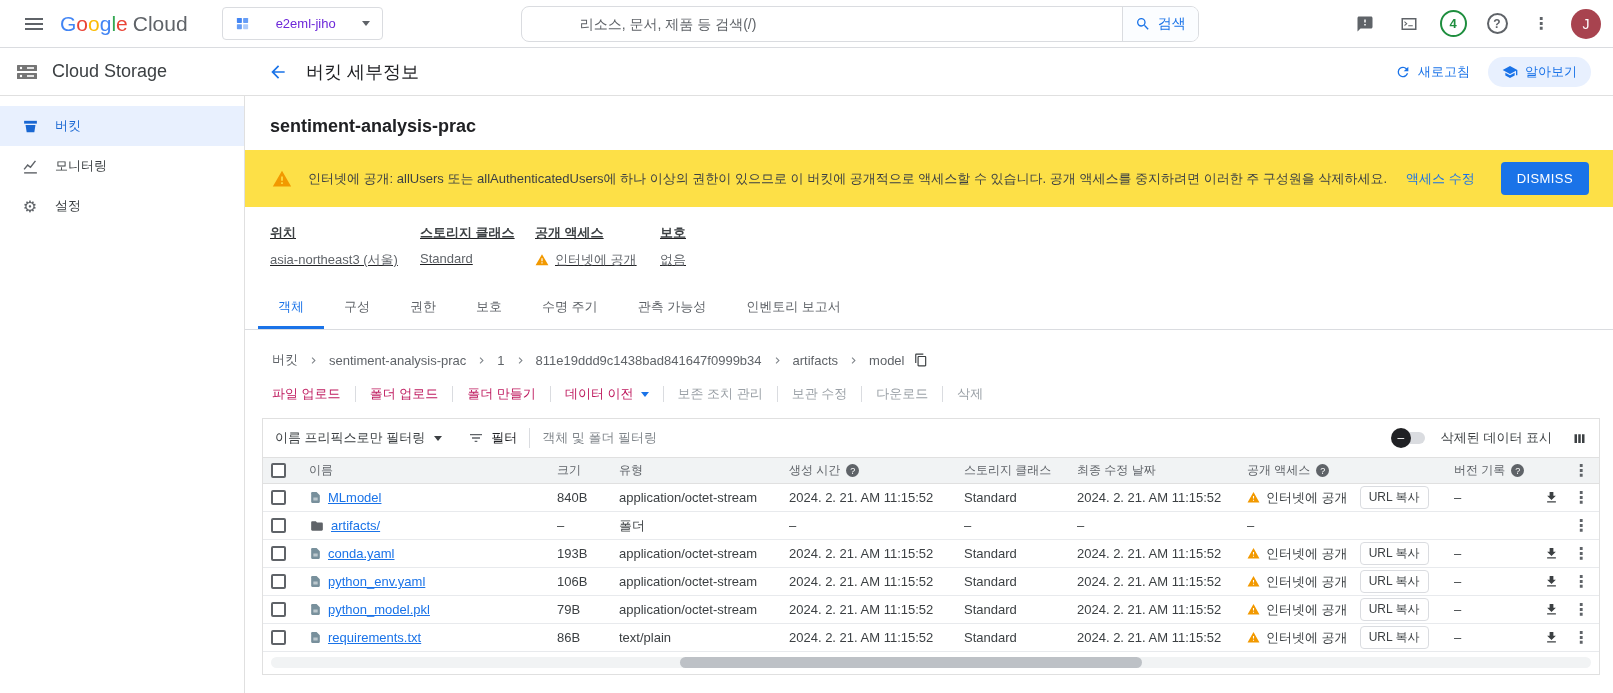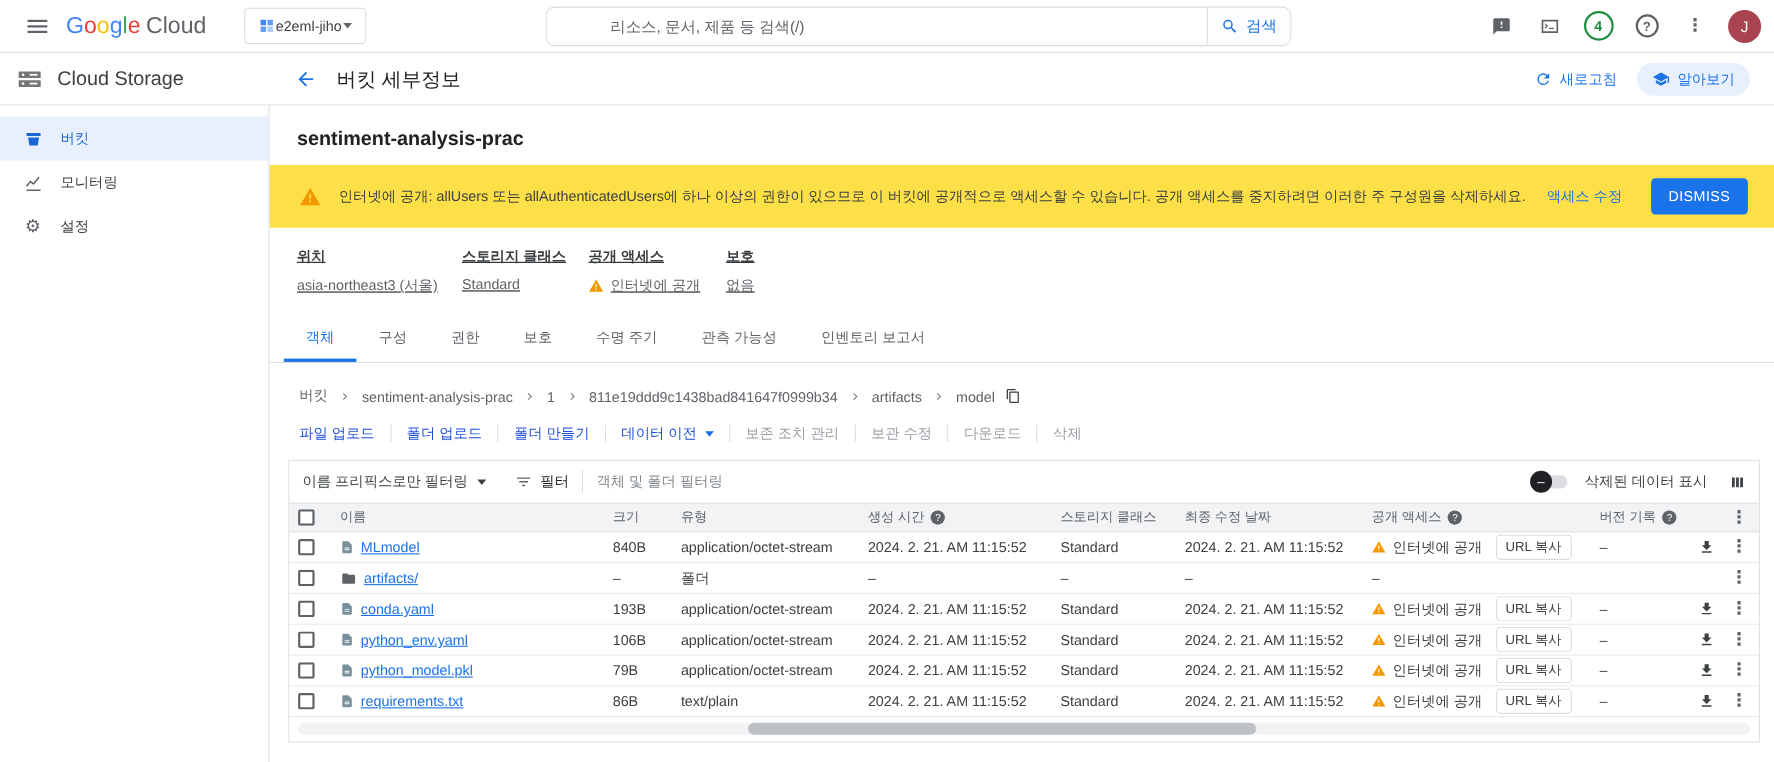--- a/index.html
+++ b/index.html
@@ -7,21 +7,21 @@
     font-family: "Liberation Sans", "DejaVu Sans", sans-serif; color: #202124; font-size: 13px; }
   button, input { font: inherit; color: inherit; background: none; border: none; }
   [data-interactable="true"] { cursor: pointer; }
 
   
   .topbar { height: 48px; display: flex; align-items: center; border-bottom: 1px solid #dadce0; padding: 0 12px 0 14px; }
   .hamburger { width: 40px; height: 40px; display: flex; flex-direction: column; justify-content: center; align-items: center; gap: 3px; }
   .hamburger i { width: 18px; height: 2px; background: #5f6368; display: block; }
   .logo { display: flex; align-items: baseline; font-size: 21px; margin-left: 6px; white-space: nowrap; }
   .logo .cloud { color: #5f6368; margin-left: 5px; }
-  .project-btn { margin-left: 34px; display: flex; align-items: center; gap: 1px; border: 1px solid #dadce0; border-radius: 4px; height: 33px; padding: 0 12px; color: #404040; font-weight: 500; background: #fff; }
+  .project-btn { margin-left: 34px; display: flex; align-items: center; gap: 26px; border: 1px solid #dadce0; border-radius: 4px; height: 33px; padding: 0 12px; color: #6d28d9; font-weight: 500; background: #fff; }
   .caret { width: 0; height: 0; border-left: 4px solid transparent; border-right: 4px solid transparent; border-top: 5px solid #5f6368; display: inline-block; }
   .search-wrap { display: flex; align-items: stretch; height: 36px; width: 678px; margin: 0 auto; border: 1px solid #dadce0; border-radius: 8px; overflow: hidden; background: #fff; padding-left: 42px; }
   .search-input { flex: 1; padding: 0 16px; font-size: 14px; color: #202124; outline: none; }
   .search-input::placeholder { color: #5f6368; }
   .search-btn { display: flex; align-items: center; justify-content: center; gap: 7px; width: 76px; border-left: 1px solid #dadce0; color: #1a73e8; font-size: 14px; background: #fbfdff; }
   .tb-icons { display: flex; align-items: center; gap: 4px; margin-left: 8px; }
   .icon-btn { width: 40px; height: 40px; display: flex; align-items: center; justify-content: center; color: #5f6368; }
   .badge { width: 27px; height: 27px; border-radius: 50%; border: 2px solid #1e8e3e; color: #1e8e3e; display: flex; align-items: center; justify-content: center; font-weight: 700; margin: 0 5px; }
   .tb-help { width: 21px; height: 21px; border-radius: 50%; border: 2px solid #5f6368; color: #5f6368; font-weight: 700; font-size: 12px; display: flex; align-items: center; justify-content: center; }
   .dots { color: #5f6368; font-size: 16px; font-weight: 700; line-height: 1; }
@@ -62,21 +62,21 @@
   .tabs { display: flex; padding: 0 13px; border-bottom: 1px solid #dadce0; margin-top: 6px; }
   .tab { padding: 13px 20px 10px; color: #5f6368; font-weight: 500; border-bottom: 3px solid transparent; white-space: nowrap; }
   .tab.active { color: #1a73e8; border-bottom-color: #1a73e8; }
 
   .breadcrumb { display: flex; align-items: center; gap: 9px; padding: 21px 25px 0 27px; color: #5f6368; }
   .crumb-wrap { display: flex; align-items: center; gap: 9px; }
   .crumb { color: #5f6368; text-decoration: none; white-space: nowrap; }
   .chev, .copy-ic { display: flex; align-items: center; }
 
   .actions-row { display: flex; align-items: center; padding: 17px 25px 0 13px; }
-  .action { display: flex; align-items: center; gap: 7px; color: #1d4ed8; font-weight: 500; padding: 0 14px; border-right: 1px solid #dadce0; height: 16px; white-space: nowrap; }
+  .action { display: flex; align-items: center; gap: 7px; color: #be185d; font-weight: 500; padding: 0 14px; border-right: 1px solid #dadce0; height: 16px; white-space: nowrap; }
   .action .caret { border-top-color: #1a73e8; }
   .action.disabled { color: #9aa0a6; }
   .actions-row button:last-of-type { border-right: none; }
 
   
   .table-card { margin: 16px 13px 0 17px; border: 1px solid #e0e0e0; }
   .filter-row { display: flex; align-items: center; padding: 9px 12px; }
   .prefix-filter { display: flex; align-items: center; gap: 9px; color: #3c4043; font-weight: 500; }
   .prefix-filter .caret { border-top-color: #3c4043; }
   .filter-chip { display: flex; align-items: center; gap: 7px; margin-left: 26px; color: #202124; font-weight: 500; }

